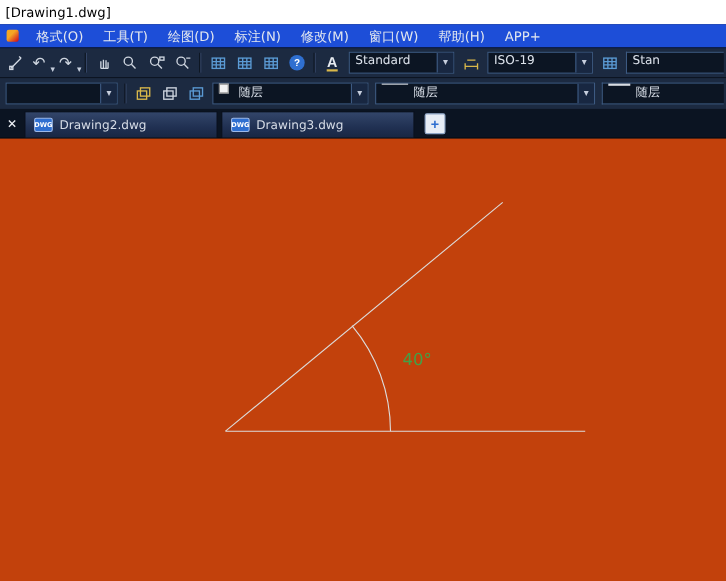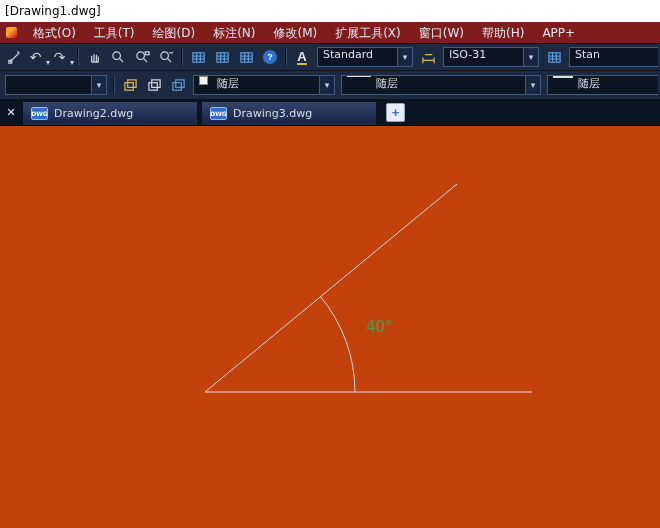--- a/index.html
+++ b/index.html
@@ -11,21 +11,21 @@
     font-size:12px;
     -webkit-font-smoothing:antialiased;
   }
   .window { width:660px; height:528px; display:flex; flex-direction:column; }
 
   
   .titlebar { flex:0 0 22px; height:22px; background:#ffffff; color:#000;
     display:flex; align-items:center; padding-left:5px; font-size:12px; }
 
   
-  .menubar { flex:0 0 22px; height:22px; background:#7f1d1d; display:flex;
+  .menubar { flex:0 0 22px; height:22px; background:#1d4ed8; display:flex;
     align-items:center; padding:0 3px; border-bottom:1px solid #060b14; }
   .app-icon { width:11px; height:11px; border-radius:2px; margin:0 7px 0 3px;
     background:linear-gradient(135deg,#f5a623 40%,#d0021b); flex:0 0 auto; }
   .menu-item { color:#e2e7ef; padding:0 9px; height:22px; line-height:22px;
     white-space:nowrap; cursor:default; font-size:12px; }
 
   
   .toolbar { background:#1c2a41; display:flex; align-items:center;
     padding:0 2px; border-bottom:1px solid #0c1422; }
   .row1 { flex:0 0 27px; height:27px; }
@@ -120,21 +120,20 @@
     <span>[Drawing1.dwg]</span>
   </div>
 
   <div class="menubar">
     <span class="app-icon"></span>
     <span class="menu-item">格式(O)</span>
     <span class="menu-item">工具(T)</span>
     <span class="menu-item">绘图(D)</span>
     <span class="menu-item">标注(N)</span>
     <span class="menu-item">修改(M)</span>
-    <span class="menu-item">扩展工具(X)</span>
     <span class="menu-item">窗口(W)</span>
     <span class="menu-item">帮助(H)</span>
     <span class="menu-item">APP+</span>
   </div>
 
   <div class="toolbar row1">
     <button class="tb">
         <svg class="ic" viewBox="0 0 16 16">
           <use href="#i-brush"></use>
         </svg>
@@ -196,21 +195,21 @@
     <div class="combo w95">
       <span class="val">Standard</span>
       <span class="arrow">▾</span>
     </div>
     <button class="tb c-yellow">
         <svg class="ic" viewBox="0 0 16 16">
           <use href="#i-dim"></use>
         </svg>
       </button>
     <div class="combo w95">
-      <span class="val">ISO-31</span>
+      <span class="val">ISO-19</span>
       <span class="arrow">▾</span>
     </div>
     <button class="tb c-blue">
         <svg class="ic" viewBox="0 0 16 16">
           <use href="#i-grid"></use>
         </svg>
       </button>
     <div class="combo grow">
       <span class="val">Stan</span>
     </div>

